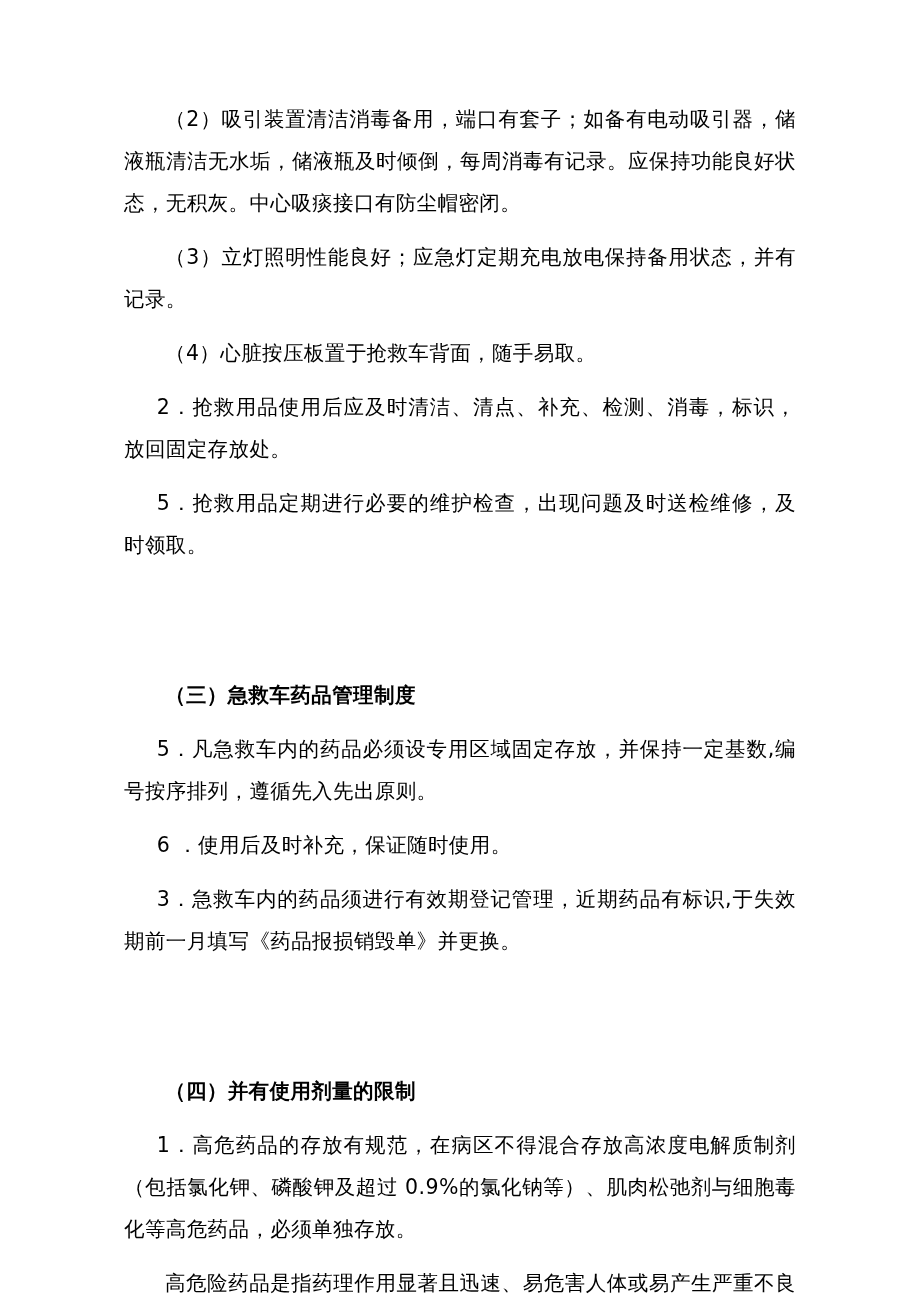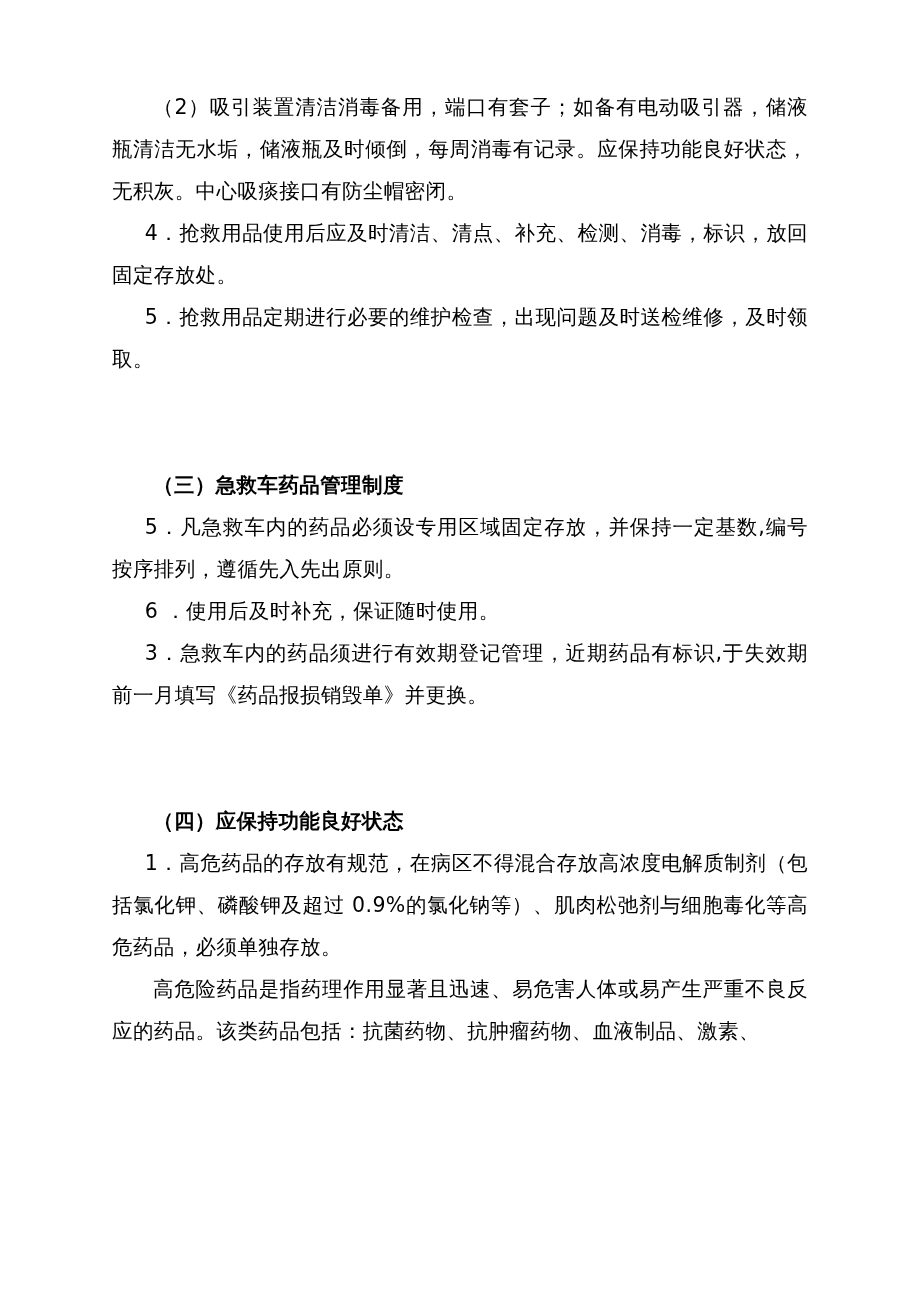--- a/index.html
+++ b/index.html
@@ -22,21 +22,21 @@
     padding: 86px 112px 40px 112px;
   }
   .doc-body {
     font-size: 20.5px;
     line-height: 42px;
     letter-spacing: 0.4px;
     text-align: justify;
     text-justify: inter-ideograph;
   }
   p {
-    margin: 0;
+    margin: 12px;
   }
   .para {
     text-indent: 2em;
   }
   .para-hang {
     text-indent: 1.6em;
   }
   .heading {
     text-indent: 2em;
     font-weight: 700;
@@ -46,40 +46,42 @@
   }
 </style>
 </head>
 <body>
 
 <div class="page">
   <div class="doc-body">
 
     <p class="para">（2）吸引装置清洁消毒备用，端口有套子；如备有电动吸引器，储液瓶清洁无水垢，储液瓶及时倾倒，每周消毒有记录。应保持功能良好状态，无积灰。中心吸痰接口有防尘帽密闭。</p>
 
+    <p class="para">（3）立灯照明性能良好；应急灯定期充电放电保持备用状态，并有记录。</p>
 
+    <p class="para">（4）心脏按压板置于抢救车背面，随手易取。</p>
 
-    <p class="para-hang">4．抢救用品使用后应及时清洁、清点、补充、检测、消毒，标识，放回固定存放处。</p>
+    <p class="para-hang">2．抢救用品使用后应及时清洁、清点、补充、检测、消毒，标识，放回固定存放处。</p>
 
     <p class="para-hang">5．抢救用品定期进行必要的维护检查，出现问题及时送检维修，及时领取。</p>
 
     <div class="gap-lg"></div>
 
     <p class="heading">（三）急救车药品管理制度</p>
 
     <p class="para-hang">5．凡急救车内的药品必须设专用区域固定存放，并保持一定基数,编号按序排列，遵循先入先出原则。</p>
 
     <p class="para-hang">6    ．使用后及时补充，保证随时使用。</p>
 
     <p class="para-hang">3．急救车内的药品须进行有效期登记管理，近期药品有标识,于失效期前一月填写《药品报损销毁单》并更换。</p>
 
 
     <div class="gap-lg"></div>
 
-    <p class="heading">（四）应保持功能良好状态</p>
+    <p class="heading">（四）并有使用剂量的限制</p>
 
     <p class="para-hang">1．高危药品的存放有规范，在病区不得混合存放高浓度电解质制剂（包括氯化钾、磷酸钾及超过 0.9%的氯化钠等）、肌肉松弛剂与细胞毒化等高危药品，必须单独存放。</p>
 
 
     <p class="para">高危险药品是指药理作用显著且迅速、易危害人体或易产生严重不良反应的药品。该类药品包括：抗菌药物、抗肿瘤药物、血液制品、激素、</p>
 
   </div>
 </div>
 
 </body></html>

